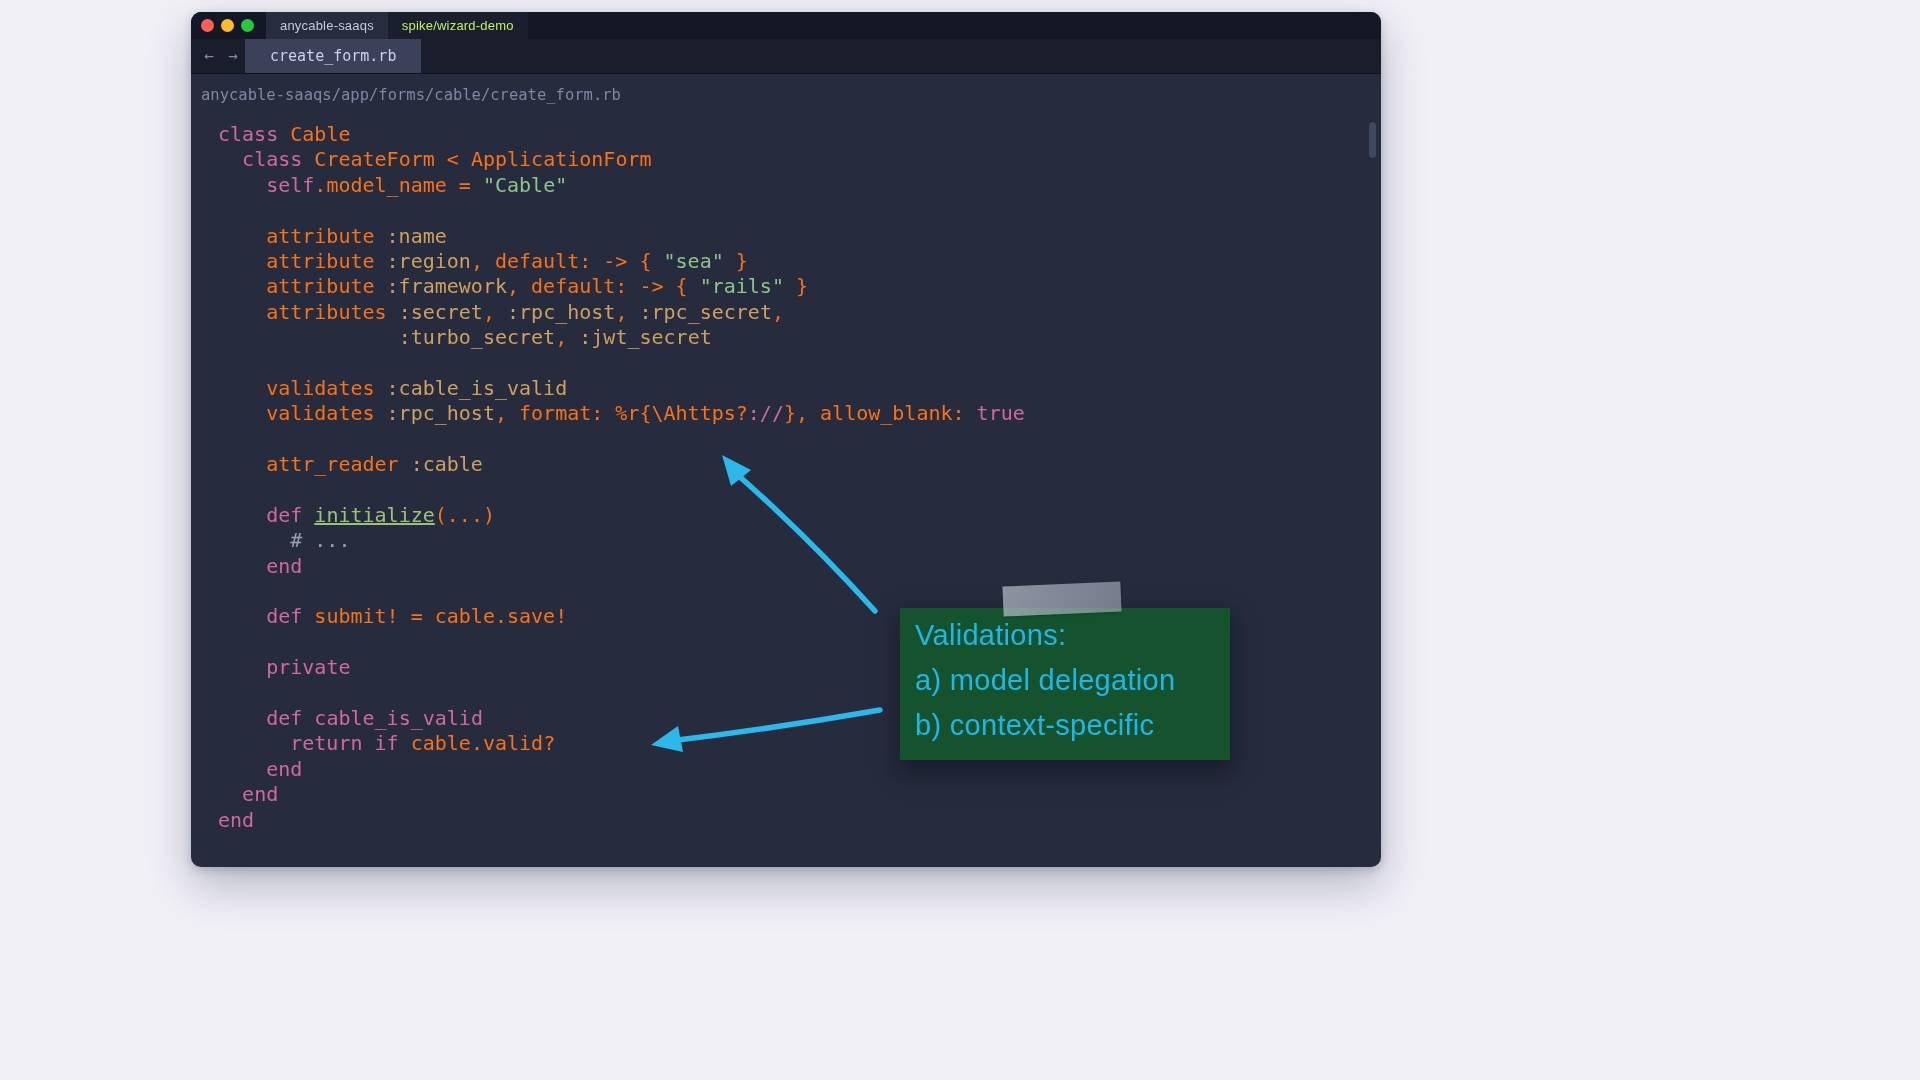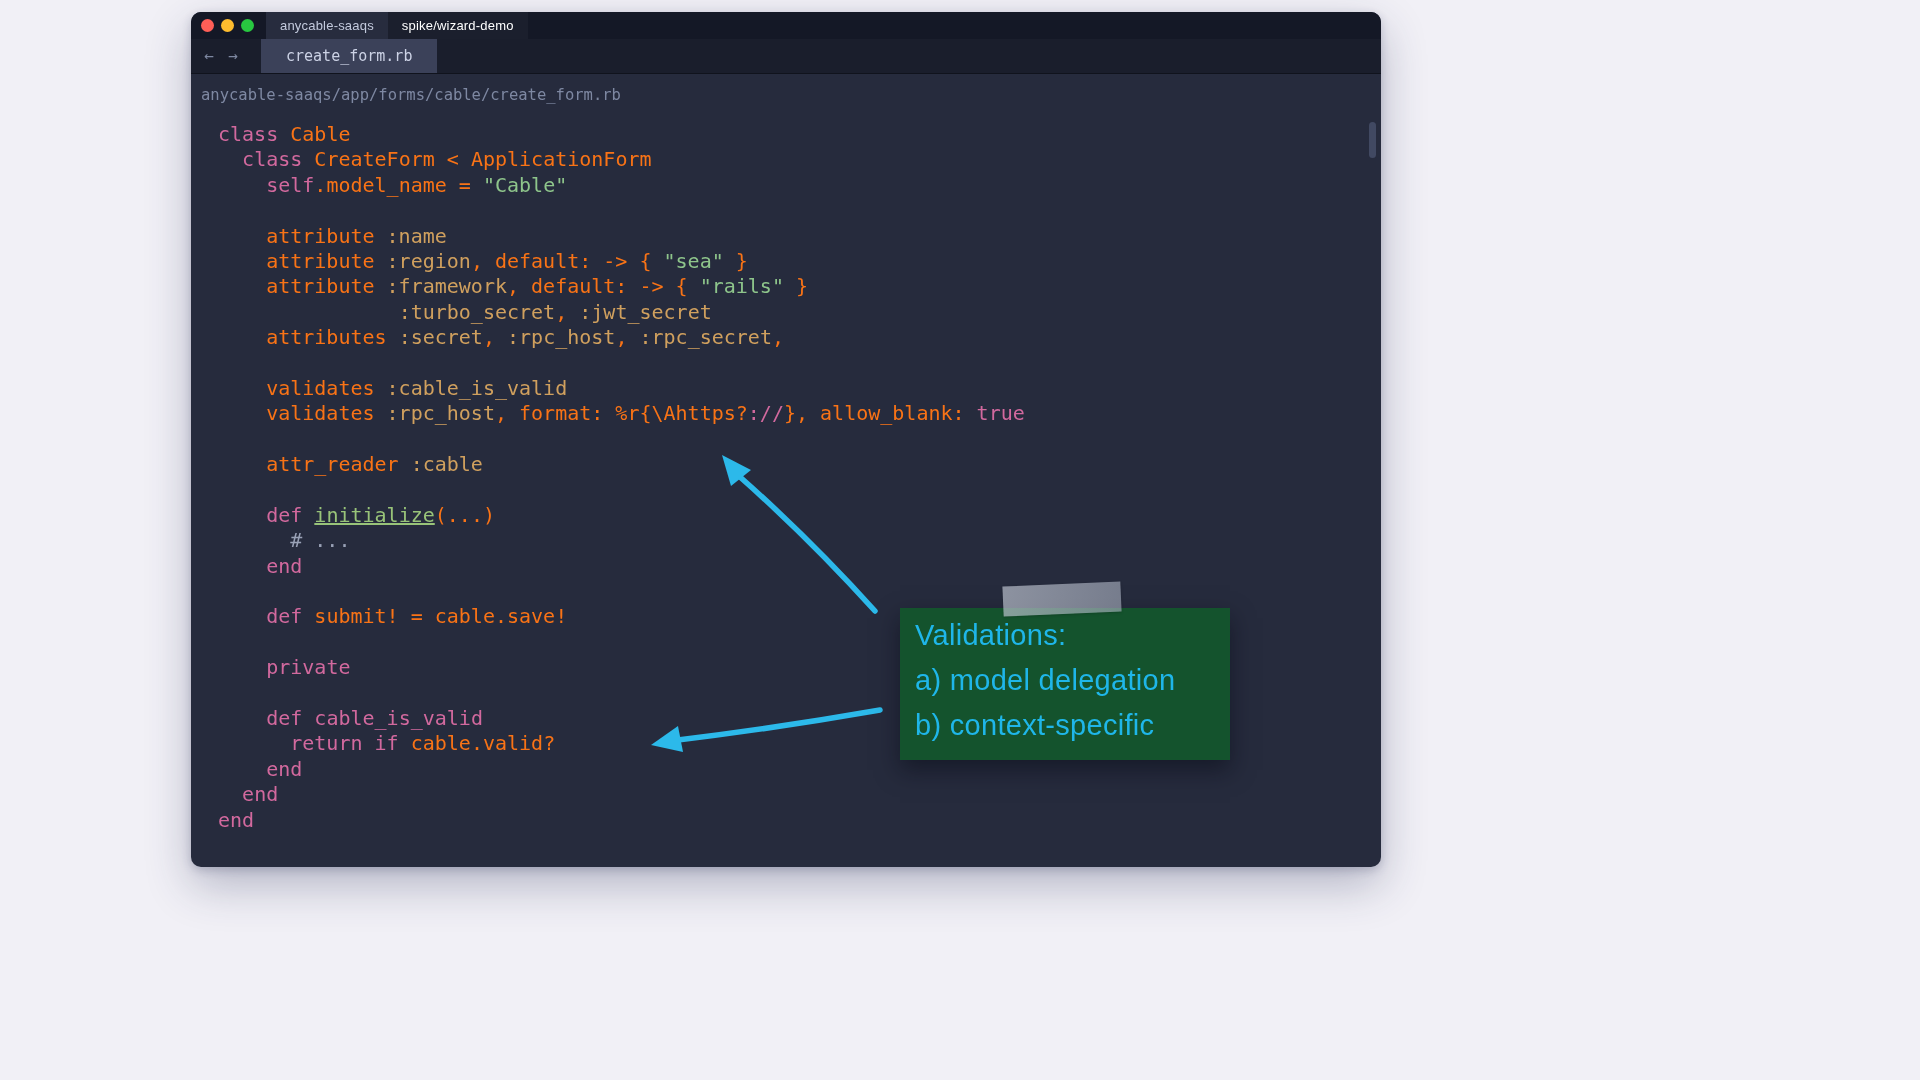--- a/index.html
+++ b/index.html
@@ -13,28 +13,28 @@
     background:#262b3d; border-radius:10px; overflow:hidden;
     box-shadow:0 18px 45px rgba(40,45,85,.30), 0 3px 10px rgba(40,45,85,.22);
     display:flex; flex-direction:column;
   }
   
   .titlebar { height:27px; flex:0 0 auto; background:#141826; display:flex; align-items:stretch; }
   .traffic { display:flex; align-items:center; gap:7px; padding:0 12px 0 10px; }
   .tl { width:13px; height:13px; border-radius:50%; border:none; padding:0; display:inline-block; }
   .title-seg { display:flex; align-items:center; padding:0 14px; font-size:13px; letter-spacing:.2px; }
   .title-seg.project { background:#272c3e; color:#c3cadd; }
-  .title-seg.branch  { background:#1b1f2d; color:#ffffff;text-align:right; }
+  .title-seg.branch  { background:#1b1f2d; color:#bef264;text-align:right; }
   
   .navbar { height:34px; flex:0 0 auto; background:#1a1e2c; border-bottom:1px solid #10131d;
             display:flex; align-items:center; padding-left:6px; }
   .nav-btn { width:22px; height:24px; background:transparent; border:none; cursor:pointer;
              color:#7e88a1; font-size:16px; line-height:24px; padding:0; margin:0 1px;
              font-family:"DejaVu Sans Mono", monospace; }
-  .file-tab { height:34px; margin-left:16px; padding:0 25px; background:#3b4159; color:#ccd2e5;
+  .file-tab { height:34px; margin-left:0; padding:0 25px; background:#3b4159; color:#ccd2e5;
               font-family:"DejaVu Sans Mono", monospace; font-size:15px;
               display:flex; align-items:center; cursor:pointer; }
   
   .pathbar { height:42px; flex:0 0 auto; background:#262b3d; display:flex; align-items:center;
              padding-left:10px; font-family:"DejaVu Sans Mono", monospace;
              font-size:15.5px; color:#7e88a2; }
   
   .code-area { flex:1; position:relative; }
   .code { padding:6px 0 0 27px; font-family:"DejaVu Sans Mono", monospace; font-size:20px; color:#d6dae7; }
   .code-line { height:25.4px; line-height:25.4px; white-space:pre; }
@@ -84,22 +84,22 @@
 
     <div class="code-area">
       <div class="code">
           <div class="code-line"><span class="tok-kw">class</span><span class="tok-pl"> Cable</span></div>
           <div class="code-line"><span class="tok-pl">  </span><span class="tok-kw">class</span><span class="tok-pl"> CreateForm &lt; ApplicationForm</span></div>
           <div class="code-line"><span class="tok-pl">    </span><span class="tok-kw">self</span><span class="tok-pl">.model_name = </span><span class="tok-str">"Cable"</span></div>
           <div class="code-line"></div>
           <div class="code-line"><span class="tok-pl">    attribute </span><span class="tok-sym">:name</span></div>
           <div class="code-line"><span class="tok-pl">    attribute </span><span class="tok-sym">:region</span><span class="tok-pl">, default: -&gt; { </span><span class="tok-str">"sea"</span><span class="tok-pl"> }</span></div>
           <div class="code-line"><span class="tok-pl">    attribute </span><span class="tok-sym">:framework</span><span class="tok-pl">, default: -&gt; { </span><span class="tok-str">"rails"</span><span class="tok-pl"> }</span></div>
+          <div class="code-line"><span class="tok-pl">    attributes </span><span class="tok-sym">:secret</span><span class="tok-pl">, </span><span class="tok-sym">:rpc_host</span><span class="tok-pl">, </span><span class="tok-sym">:rpc_secret</span><span class="tok-pl">,</span></div>
           <div class="code-line"><span class="tok-pl">               </span><span class="tok-sym">:turbo_secret</span><span class="tok-pl">, </span><span class="tok-sym">:jwt_secret</span></div>
-          <div class="code-line"><span class="tok-pl">    attributes </span><span class="tok-sym">:secret</span><span class="tok-pl">, </span><span class="tok-sym">:rpc_host</span><span class="tok-pl">, </span><span class="tok-sym">:rpc_secret</span><span class="tok-pl">,</span></div>
           <div class="code-line"></div>
           <div class="code-line"><span class="tok-pl">    validates </span><span class="tok-sym">:cable_is_valid</span></div>
           <div class="code-line"><span class="tok-pl">    validates </span><span class="tok-sym">:rpc_host</span><span class="tok-pl">, format: %r{\Ahttps?</span><span class="tok-kw">://</span><span class="tok-pl">}, allow_blank: </span><span class="tok-kw">true</span></div>
           <div class="code-line"></div>
           <div class="code-line"><span class="tok-pl">    attr_reader </span><span class="tok-sym">:cable</span></div>
           <div class="code-line"></div>
           <div class="code-line"><span class="tok-pl">    </span><span class="tok-kw">def</span><span class="tok-pl"> </span><span class="tok-fn">initialize</span><span class="tok-pl">(...)</span></div>
           <div class="code-line"><span class="tok-cm">      # ...</span></div>
           <div class="code-line"><span class="tok-pl">    </span><span class="tok-kw">end</span></div>
           <div class="code-line"></div>

